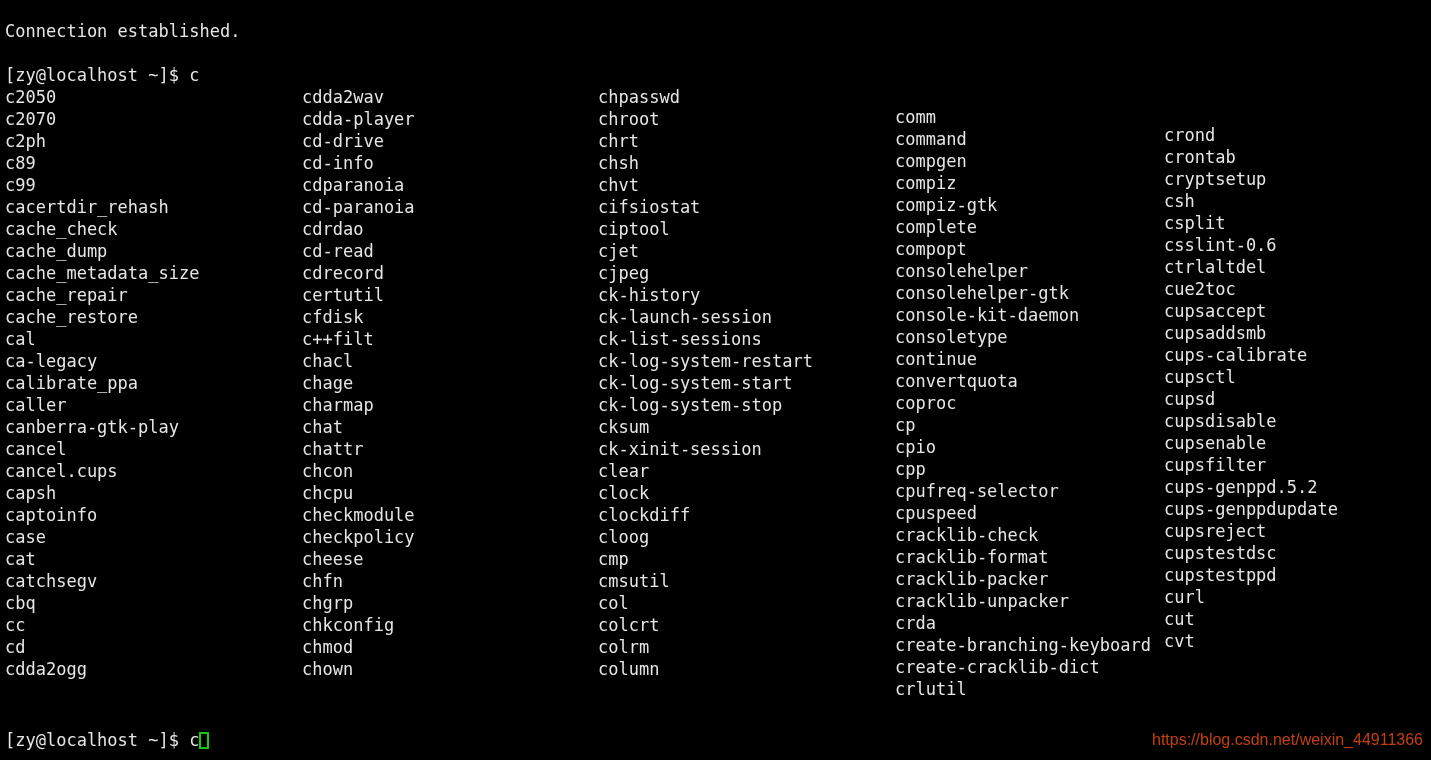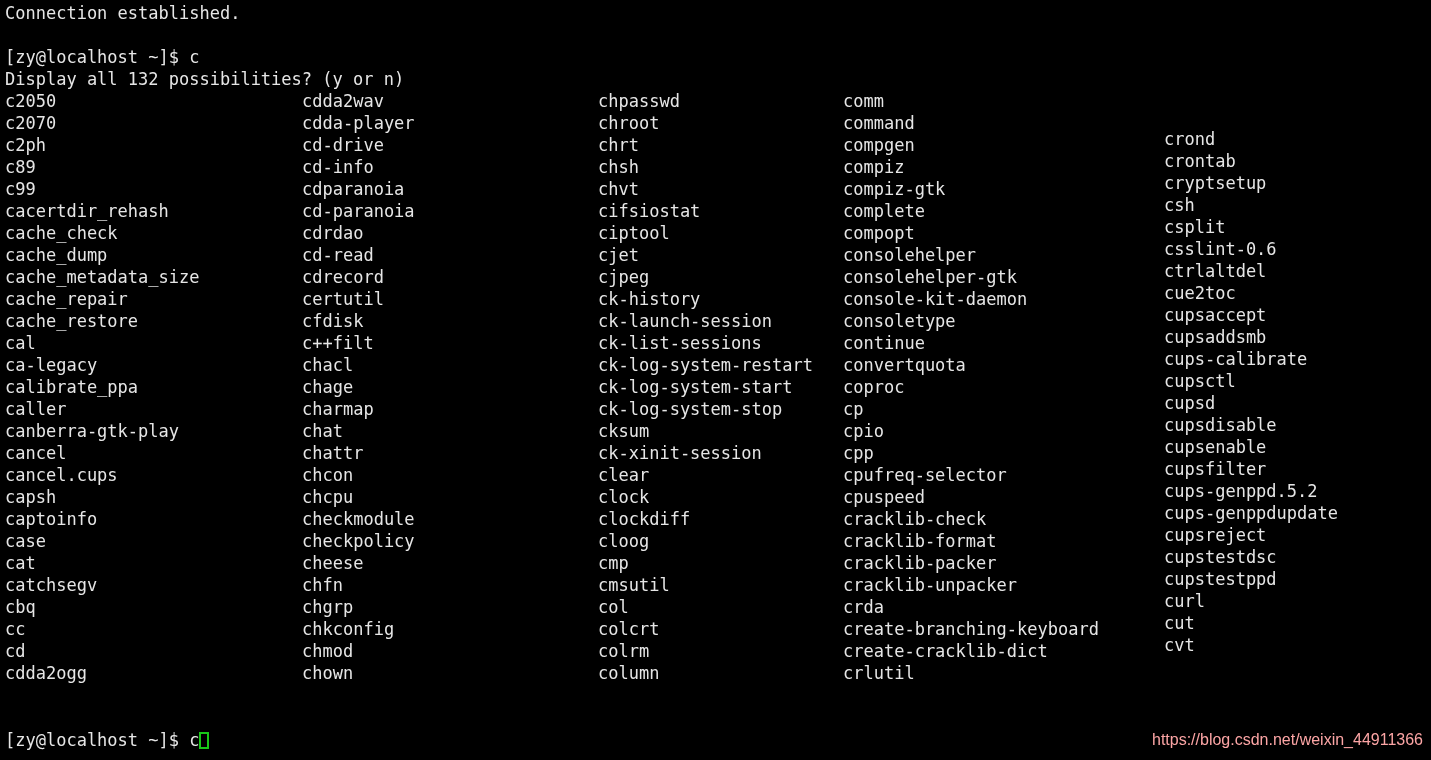--- a/index.html
+++ b/index.html
@@ -17,21 +17,21 @@
   #terminal {
     position: relative;
     width: 1431px;
     height: 760px;
     background: #000000;
     color: #e6e6e6;
     font-family: "DejaVu Sans Mono", "Liberation Mono", monospace;
     font-size: 17px;
     line-height: 22px;
     box-sizing: border-box;
-    padding: 2px 0 0 5px;
+    padding: 20px 0 0 5px;
   }
   .line {
     white-space: pre;
     height: 22px;
     line-height: 22px;
     font-size: 17px;
     letter-spacing: 0px;
   }
   .blank { height: 22px; }
   .msg { color: #e6e6e6; }
@@ -45,21 +45,21 @@
     height: 594px;
   }
   .col {
     position: absolute;
     top: 0;
     white-space: pre;
   }
   .col-0 { left: 0px; }
   .col-1 { left: 297px; }
   .col-2 { left: 593px; }
-  .col-3 { left: 838px; }
+  .col-3 { left: 890px; margin-top: 20px; }
   .col-4 { left: 1159px; margin-top: 38px; }
   .cell {
     height: 22px;
     line-height: 22px;
     font-size: 17px;
     color: #e6e6e6;
     white-space: pre;
   }
 
   
@@ -83,39 +83,38 @@
     background: transparent;
   }
 
   #watermark {
     position: absolute;
     right: 8px;
     bottom: 9px;
     font-family: "Liberation Sans", sans-serif;
     font-size: 16px;
     line-height: 22px;
-    color: #fca5a5;
+    color: #c2410c;
     white-space: pre;
     letter-spacing: 0px;
   }
 </style>
 </head>
 <body>
 
 <div id="terminal">
 
   <div class="line msg">Connection established.</div>
 
 
   <div class="line blank"></div>
 
 
   <div class="line prompt">[zy@localhost ~]$ c</div>
 
-  <div class="line query">Display all 132 possibilities? (y or n)</div>
 
   <div id="completions">
     <div class="col col-0"><div class="cell">c2050</div><div class="cell">c2070</div><div class="cell">c2ph</div><div class="cell">c89</div><div class="cell">c99</div><div class="cell">cacertdir_rehash</div><div class="cell">cache_check</div><div class="cell">cache_dump</div><div class="cell">cache_metadata_size</div><div class="cell">cache_repair</div><div class="cell">cache_restore</div><div class="cell">cal</div><div class="cell">ca-legacy</div><div class="cell">calibrate_ppa</div><div class="cell">caller</div><div class="cell">canberra-gtk-play</div><div class="cell">cancel</div><div class="cell">cancel.cups</div><div class="cell">capsh</div><div class="cell">captoinfo</div><div class="cell">case</div><div class="cell">cat</div><div class="cell">catchsegv</div><div class="cell">cbq</div><div class="cell">cc</div><div class="cell">cd</div><div class="cell">cdda2ogg</div></div>
     <div class="col col-1"><div class="cell">cdda2wav</div><div class="cell">cdda-player</div><div class="cell">cd-drive</div><div class="cell">cd-info</div><div class="cell">cdparanoia</div><div class="cell">cd-paranoia</div><div class="cell">cdrdao</div><div class="cell">cd-read</div><div class="cell">cdrecord</div><div class="cell">certutil</div><div class="cell">cfdisk</div><div class="cell">c++filt</div><div class="cell">chacl</div><div class="cell">chage</div><div class="cell">charmap</div><div class="cell">chat</div><div class="cell">chattr</div><div class="cell">chcon</div><div class="cell">chcpu</div><div class="cell">checkmodule</div><div class="cell">checkpolicy</div><div class="cell">cheese</div><div class="cell">chfn</div><div class="cell">chgrp</div><div class="cell">chkconfig</div><div class="cell">chmod</div><div class="cell">chown</div></div>
     <div class="col col-2"><div class="cell">chpasswd</div><div class="cell">chroot</div><div class="cell">chrt</div><div class="cell">chsh</div><div class="cell">chvt</div><div class="cell">cifsiostat</div><div class="cell">ciptool</div><div class="cell">cjet</div><div class="cell">cjpeg</div><div class="cell">ck-history</div><div class="cell">ck-launch-session</div><div class="cell">ck-list-sessions</div><div class="cell">ck-log-system-restart</div><div class="cell">ck-log-system-start</div><div class="cell">ck-log-system-stop</div><div class="cell">cksum</div><div class="cell">ck-xinit-session</div><div class="cell">clear</div><div class="cell">clock</div><div class="cell">clockdiff</div><div class="cell">cloog</div><div class="cell">cmp</div><div class="cell">cmsutil</div><div class="cell">col</div><div class="cell">colcrt</div><div class="cell">colrm</div><div class="cell">column</div></div>
     <div class="col col-3"><div class="cell">comm</div><div class="cell">command</div><div class="cell">compgen</div><div class="cell">compiz</div><div class="cell">compiz-gtk</div><div class="cell">complete</div><div class="cell">compopt</div><div class="cell">consolehelper</div><div class="cell">consolehelper-gtk</div><div class="cell">console-kit-daemon</div><div class="cell">consoletype</div><div class="cell">continue</div><div class="cell">convertquota</div><div class="cell">coproc</div><div class="cell">cp</div><div class="cell">cpio</div><div class="cell">cpp</div><div class="cell">cpufreq-selector</div><div class="cell">cpuspeed</div><div class="cell">cracklib-check</div><div class="cell">cracklib-format</div><div class="cell">cracklib-packer</div><div class="cell">cracklib-unpacker</div><div class="cell">crda</div><div class="cell">create-branching-keyboard</div><div class="cell">create-cracklib-dict</div><div class="cell">crlutil</div></div>
     <div class="col col-4"><div class="cell">crond</div><div class="cell">crontab</div><div class="cell">cryptsetup</div><div class="cell">csh</div><div class="cell">csplit</div><div class="cell">csslint-0.6</div><div class="cell">ctrlaltdel</div><div class="cell">cue2toc</div><div class="cell">cupsaccept</div><div class="cell">cupsaddsmb</div><div class="cell">cups-calibrate</div><div class="cell">cupsctl</div><div class="cell">cupsd</div><div class="cell">cupsdisable</div><div class="cell">cupsenable</div><div class="cell">cupsfilter</div><div class="cell">cups-genppd.5.2</div><div class="cell">cups-genppdupdate</div><div class="cell">cupsreject</div><div class="cell">cupstestdsc</div><div class="cell">cupstestppd</div><div class="cell">curl</div><div class="cell">cut</div><div class="cell">cvt</div></div>
   </div>
 
   <div id="bottom-line"><span>[zy@localhost ~]$ </span><span>c</span><span class="cursor"></span></div>

